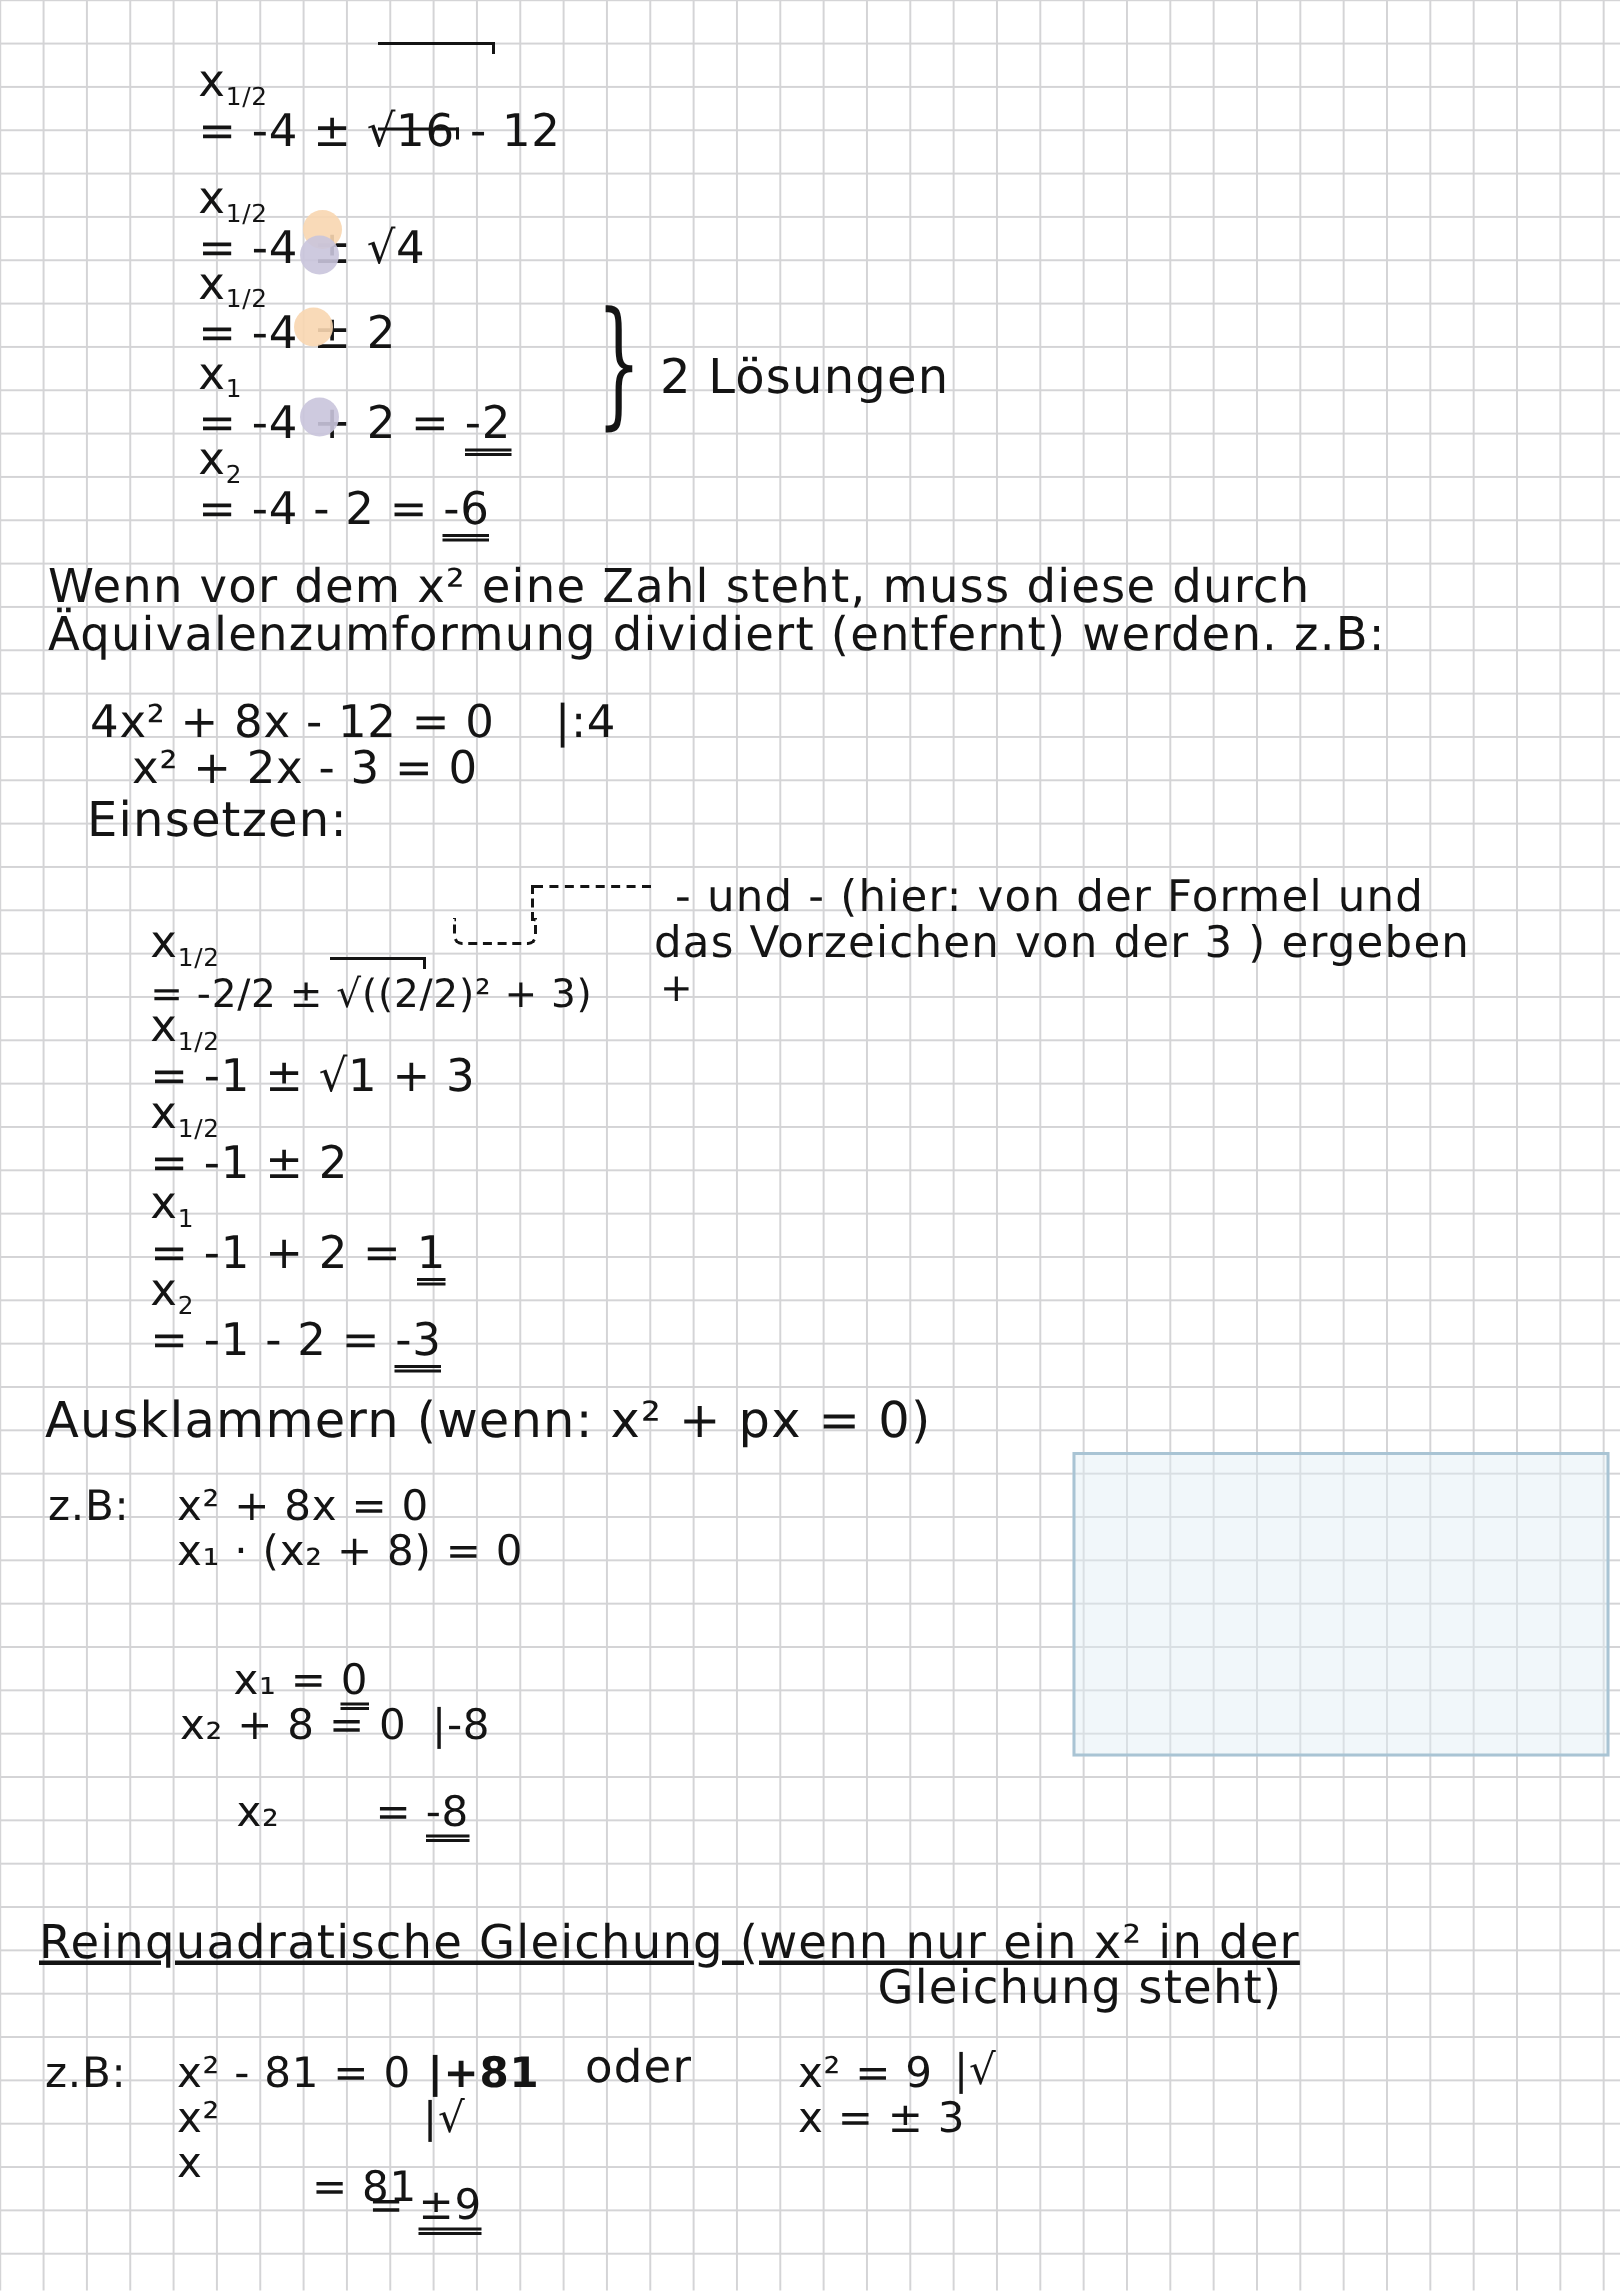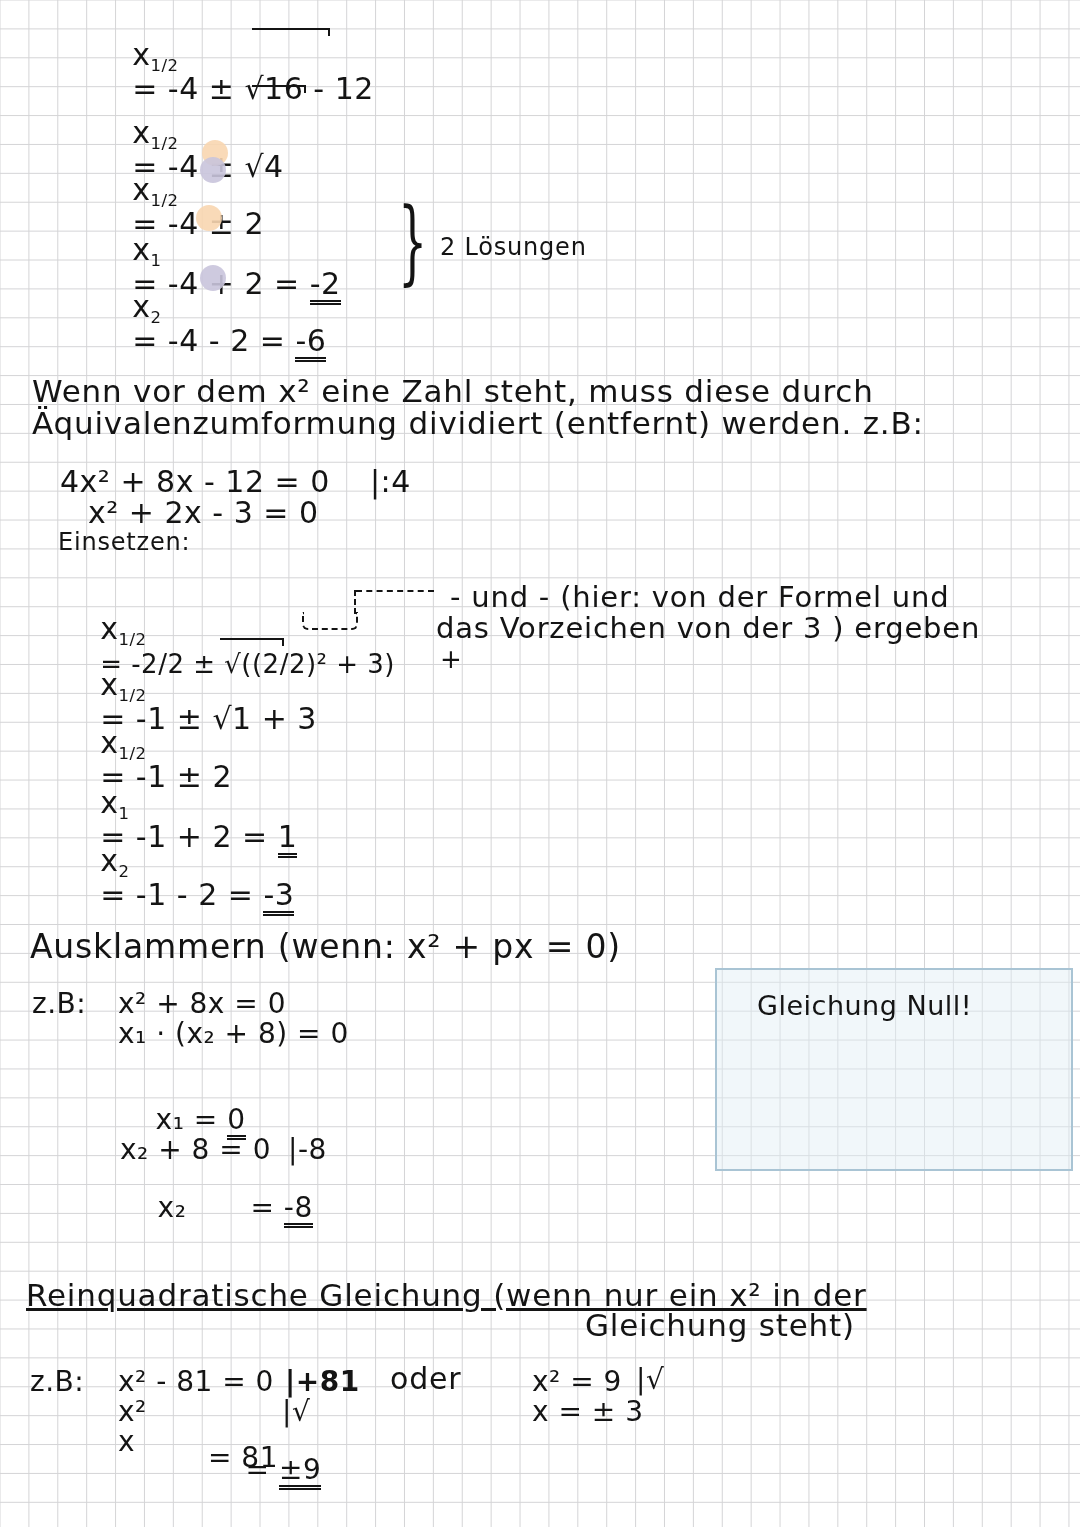--- a/index.html
+++ b/index.html
@@ -22,21 +22,21 @@
     }
     .t {
       position: absolute;
       white-space: pre;
       line-height: 1;
       font-weight: normal;
       letter-spacing: 0.5px;
     }
     .eq { font-size: 30px; font-family: "DejaVu Sans", sans-serif; }
     .eq2 { font-size: 28px; font-family: "DejaVu Sans", sans-serif; }
-    .hand { font-size: 24px; font-family: "DejaVu Sans", sans-serif; letter-spacing: 0.8px; }
+    .hand { font-size: 32px; font-family: "DejaVu Sans", sans-serif; letter-spacing: 0.8px; }
     .note { font-size: 27px; font-family: "DejaVu Sans", sans-serif; letter-spacing: 0.5px; }
     .sub { font-size: 0.55em; vertical-align: -0.35em; }
     .dbl {
       display: inline-block;
       border-bottom: 5px double #141414;
       padding-bottom: 1px;
     }
     .hl-orange {
       position: absolute;
       width: 26px; height: 26px;
@@ -187,21 +187,20 @@
   </div>
 
   <div class="t eq2" style="left:120px; top:1136px;">x₂ + 8 = 0</div>
   <div class="t eq2" style="left:288px; top:1136px;">|-8</div>
   <div class="t eq2" style="left:120px; top:1166px;">
     <span>x₂</span><span style="display:inline-block; width:64px;"></span><span>= </span><span class="dbl">-8</span>
   </div>
 
   <div class="note-box">
     <div style="position:absolute; left:40px; top:22px;">
-      <span class="t note line" style="position:static;">Gleichung Null!</span>
     </div>
   </div>
 </div>
 
 <div>
   <div class="t hand" style="left:26px; top:1280px; font-size:31px;text-decoration:underline;">Reinquadratische Gleichung (wenn nur ein x² in der</div>
   <div class="t hand" style="left:585px; top:1310px; font-size:31px;">Gleichung steht)</div>
 
   <div class="t eq2" style="left:30px; top:1368px;">z.B:</div>
   <div class="t eq2" style="left:118px; top:1368px;">x² - 81 = 0</div>

